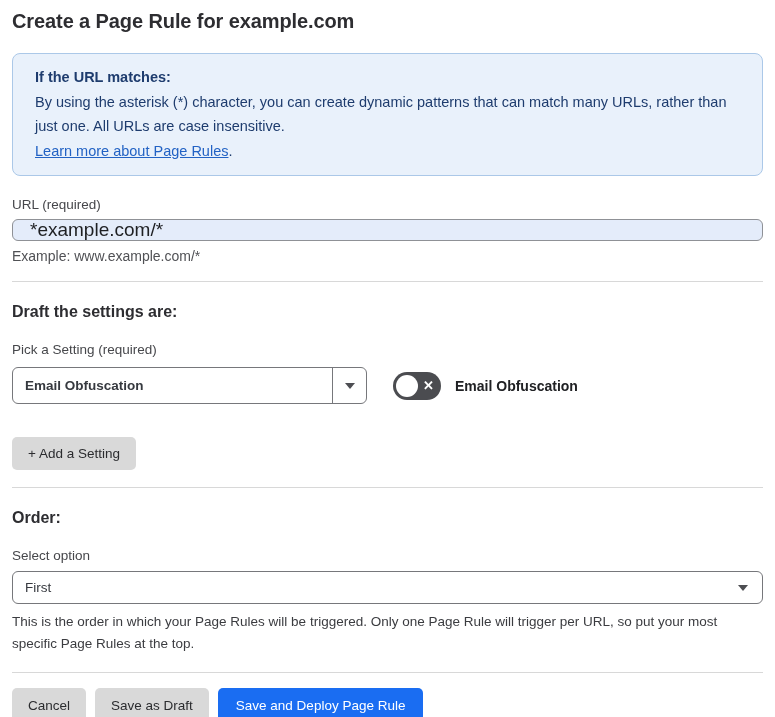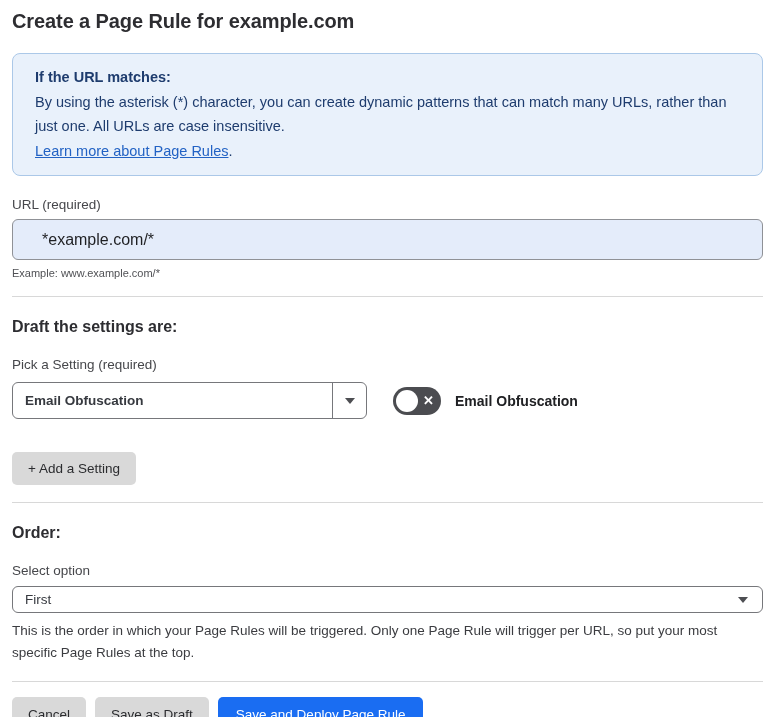--- a/index.html
+++ b/index.html
@@ -39,33 +39,33 @@
 
   .field-label {
     margin-top: 21px;
     font-size: 13.5px;
     color: #46474b;
   }
   .url-input {
     display: block;
     margin-top: 7px;
     width: 100%;
-    height: 41px;
-    padding: 0 29px;
+    height: 22px;
+    padding: 0 17px;
     font-family: "Liberation Sans", sans-serif;
-    font-size: 16px;
+    font-size: 19px;
     color: #1f2023;
     background: #e4ecfa;
     border: 1px solid #8f9196;
     border-radius: 6px;
     outline: none;
   }
   .helper-text {
     margin-top: 7px;
-    font-size: 11px;
+    font-size: 14px;
     color: #505155;
   }
 
   .divider {
     border: none;
     border-top: 1px solid #d8d8d8;
     margin: 17px 0 0 0;
   }
 
   .section-heading {
@@ -159,21 +159,21 @@
     text-align: center;
   }
   .btn-gray { background: #d9d9d9; color: #2b2c2f; }
   .btn-blue { background: #1a6df2; color: #ffffff; padding: 0 18px; }
 
   .add-setting-btn { margin-top: 33px; height: 33px; }
 
   .full-select {
     margin-top: 8px;
     width: 100%;
-    height: 27px;
+    height: 33px;
     background: #ffffff;
     border: 1px solid #76777b;
     border-radius: 6px;
     display: flex;
     align-items: center;
     padding: 0 14px 0 12px;
     font-size: 13.5px;
     color: #36393f;
     cursor: pointer;
   }

